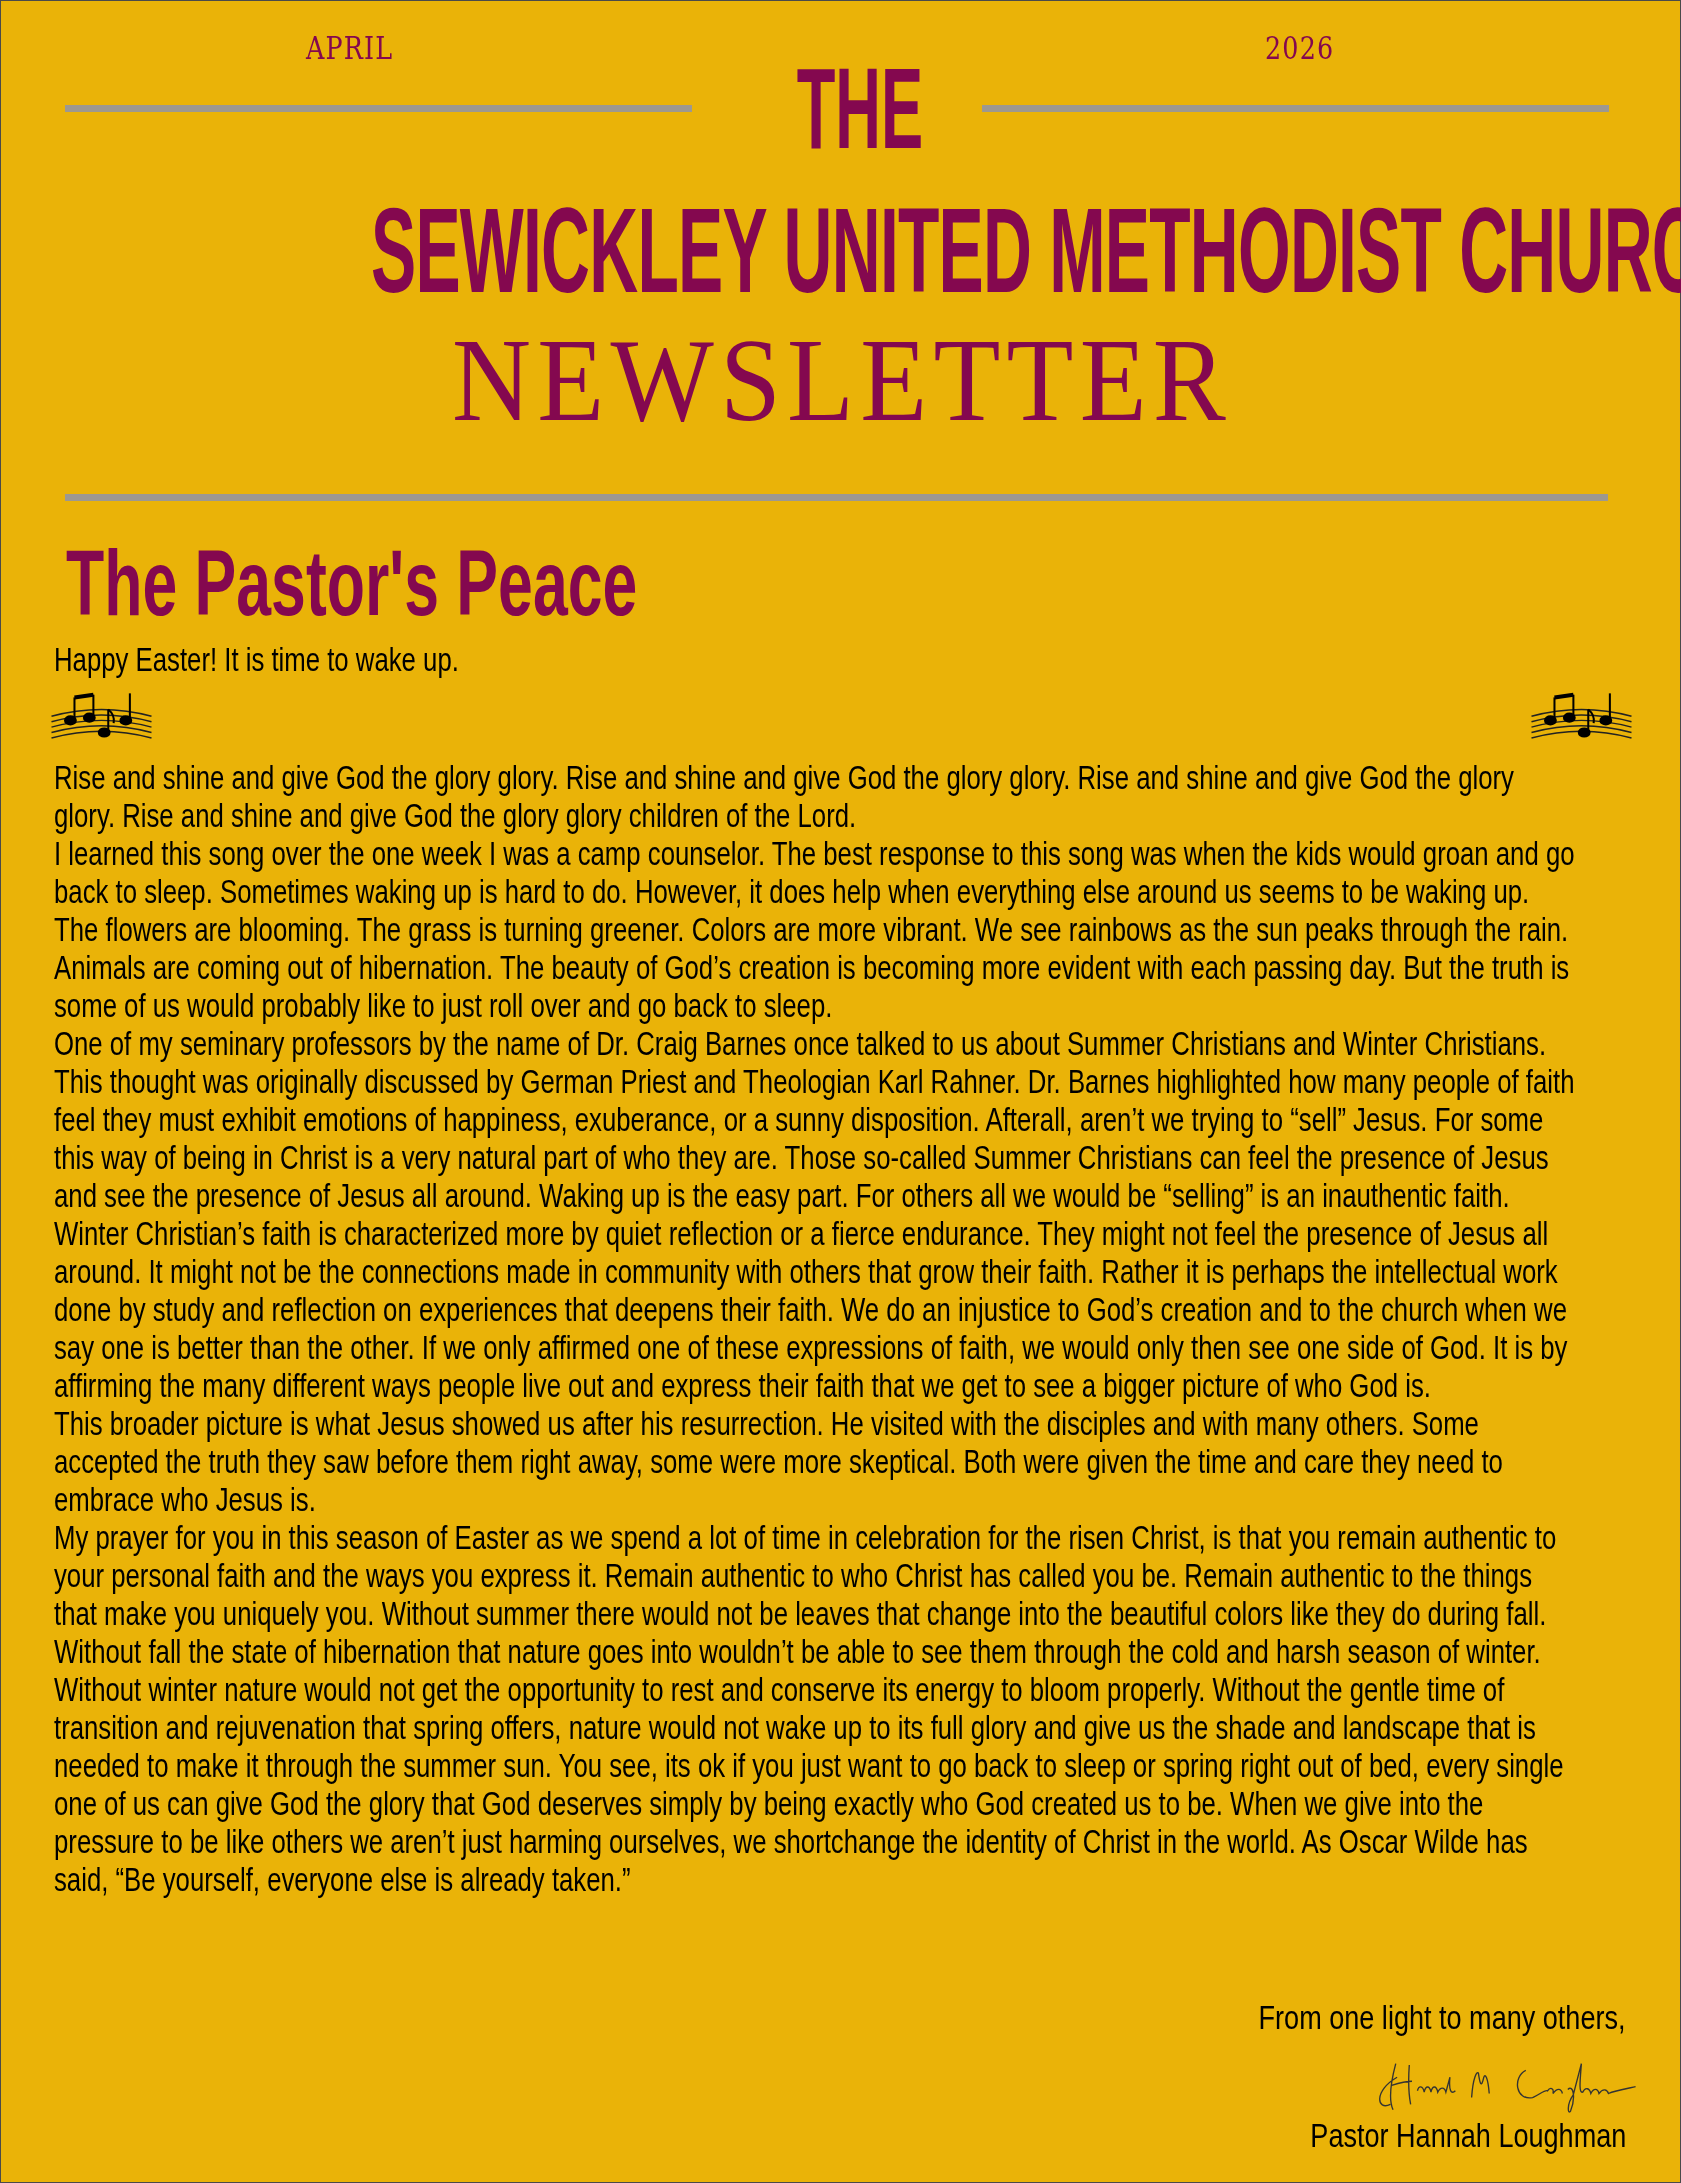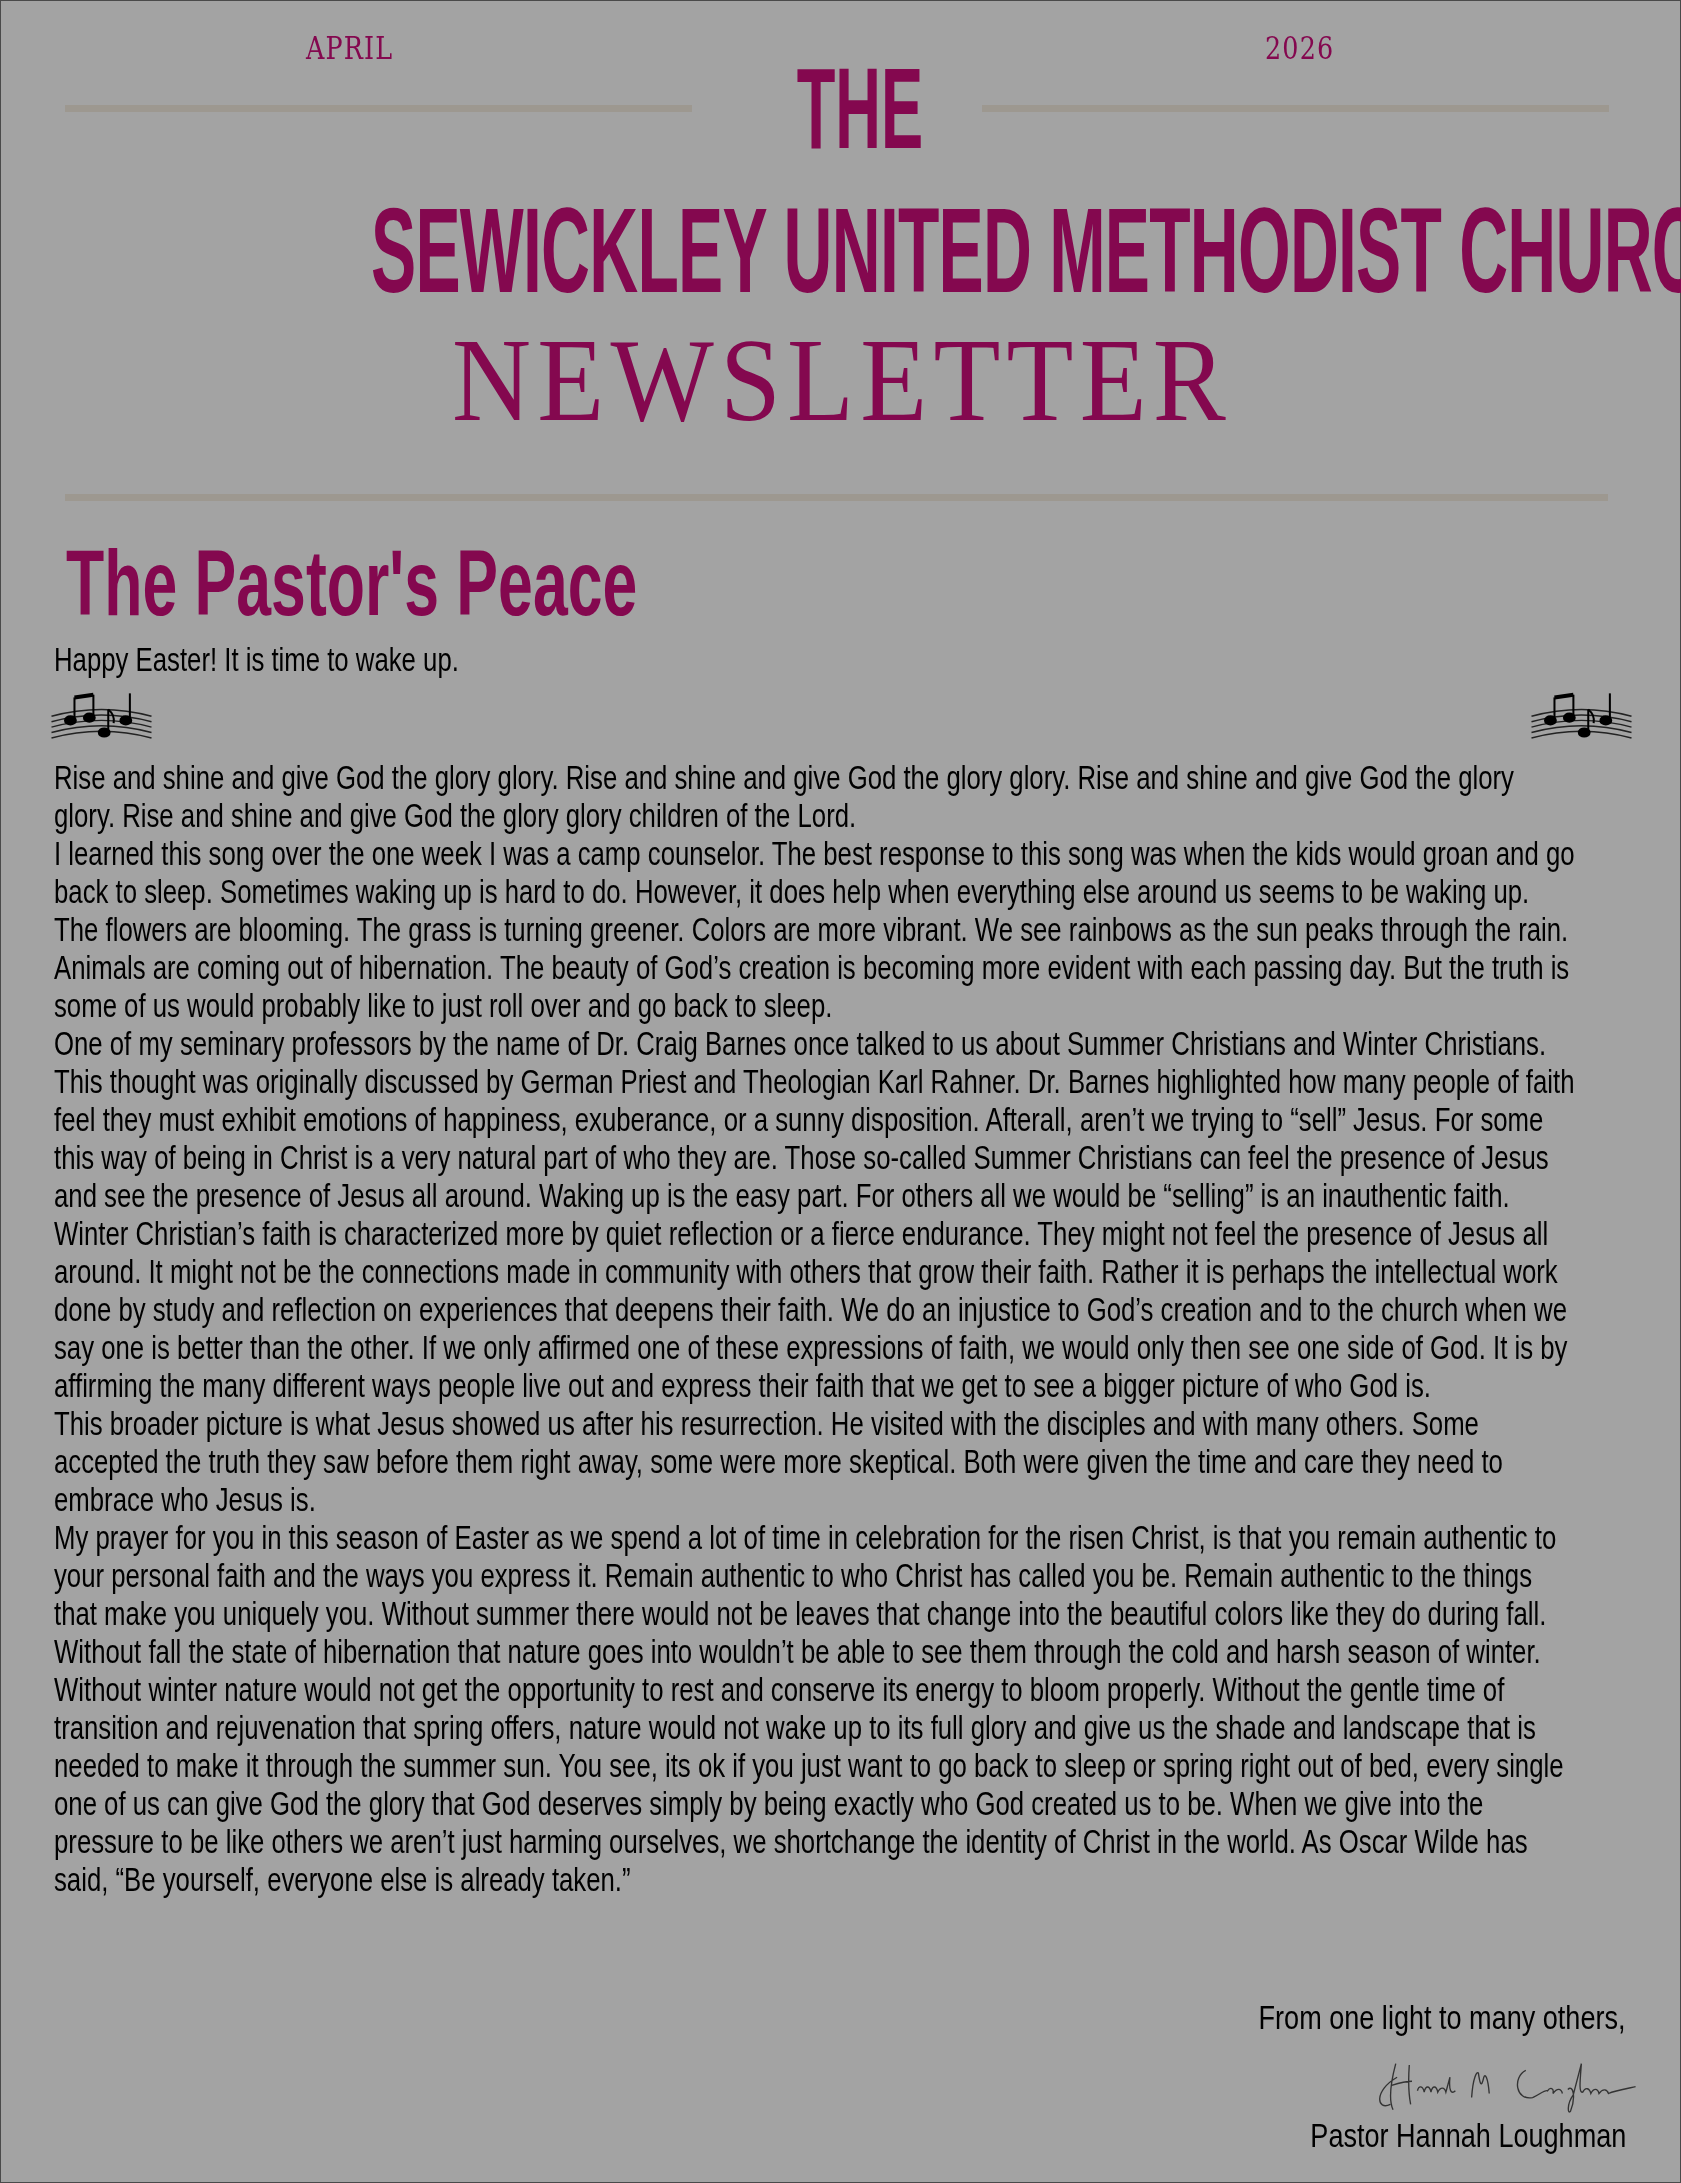--- a/index.html
+++ b/index.html
@@ -1,19 +1,19 @@
 <!DOCTYPE html>
 <html style="font-size:11px"><head>
   <meta charset="utf-8">
   <style>
     html, body { margin: 0; padding: 0; background: #ffffff; }
     body { width: 1682px; height: 2183px; position: relative; overflow: hidden; }
     .page {
       position: absolute; left: 0; top: 0; width: 1679px; height: 2181px;
-      border: 1.4px solid #4a4a4a; background: #a3a3a3;
+      border: 1.4px solid #4a4a4a; background: #eab308;
     }
     .month, .year {
       position: absolute; top: 28.5px; font-family: "DejaVu Serif", "Liberation Serif", serif;
       font-size: 31px; color: #84084f; letter-spacing: 1.4px;
       transform: scaleX(0.82); transform-origin: left top;
     }
     .month { left: 305px; }
     .year { left: 1264px; }
     .rule { position: absolute; height: 6.8px; background: #9d9890; }
     .rule.top-left { left: 64px; top: 104px; width: 627px; }

